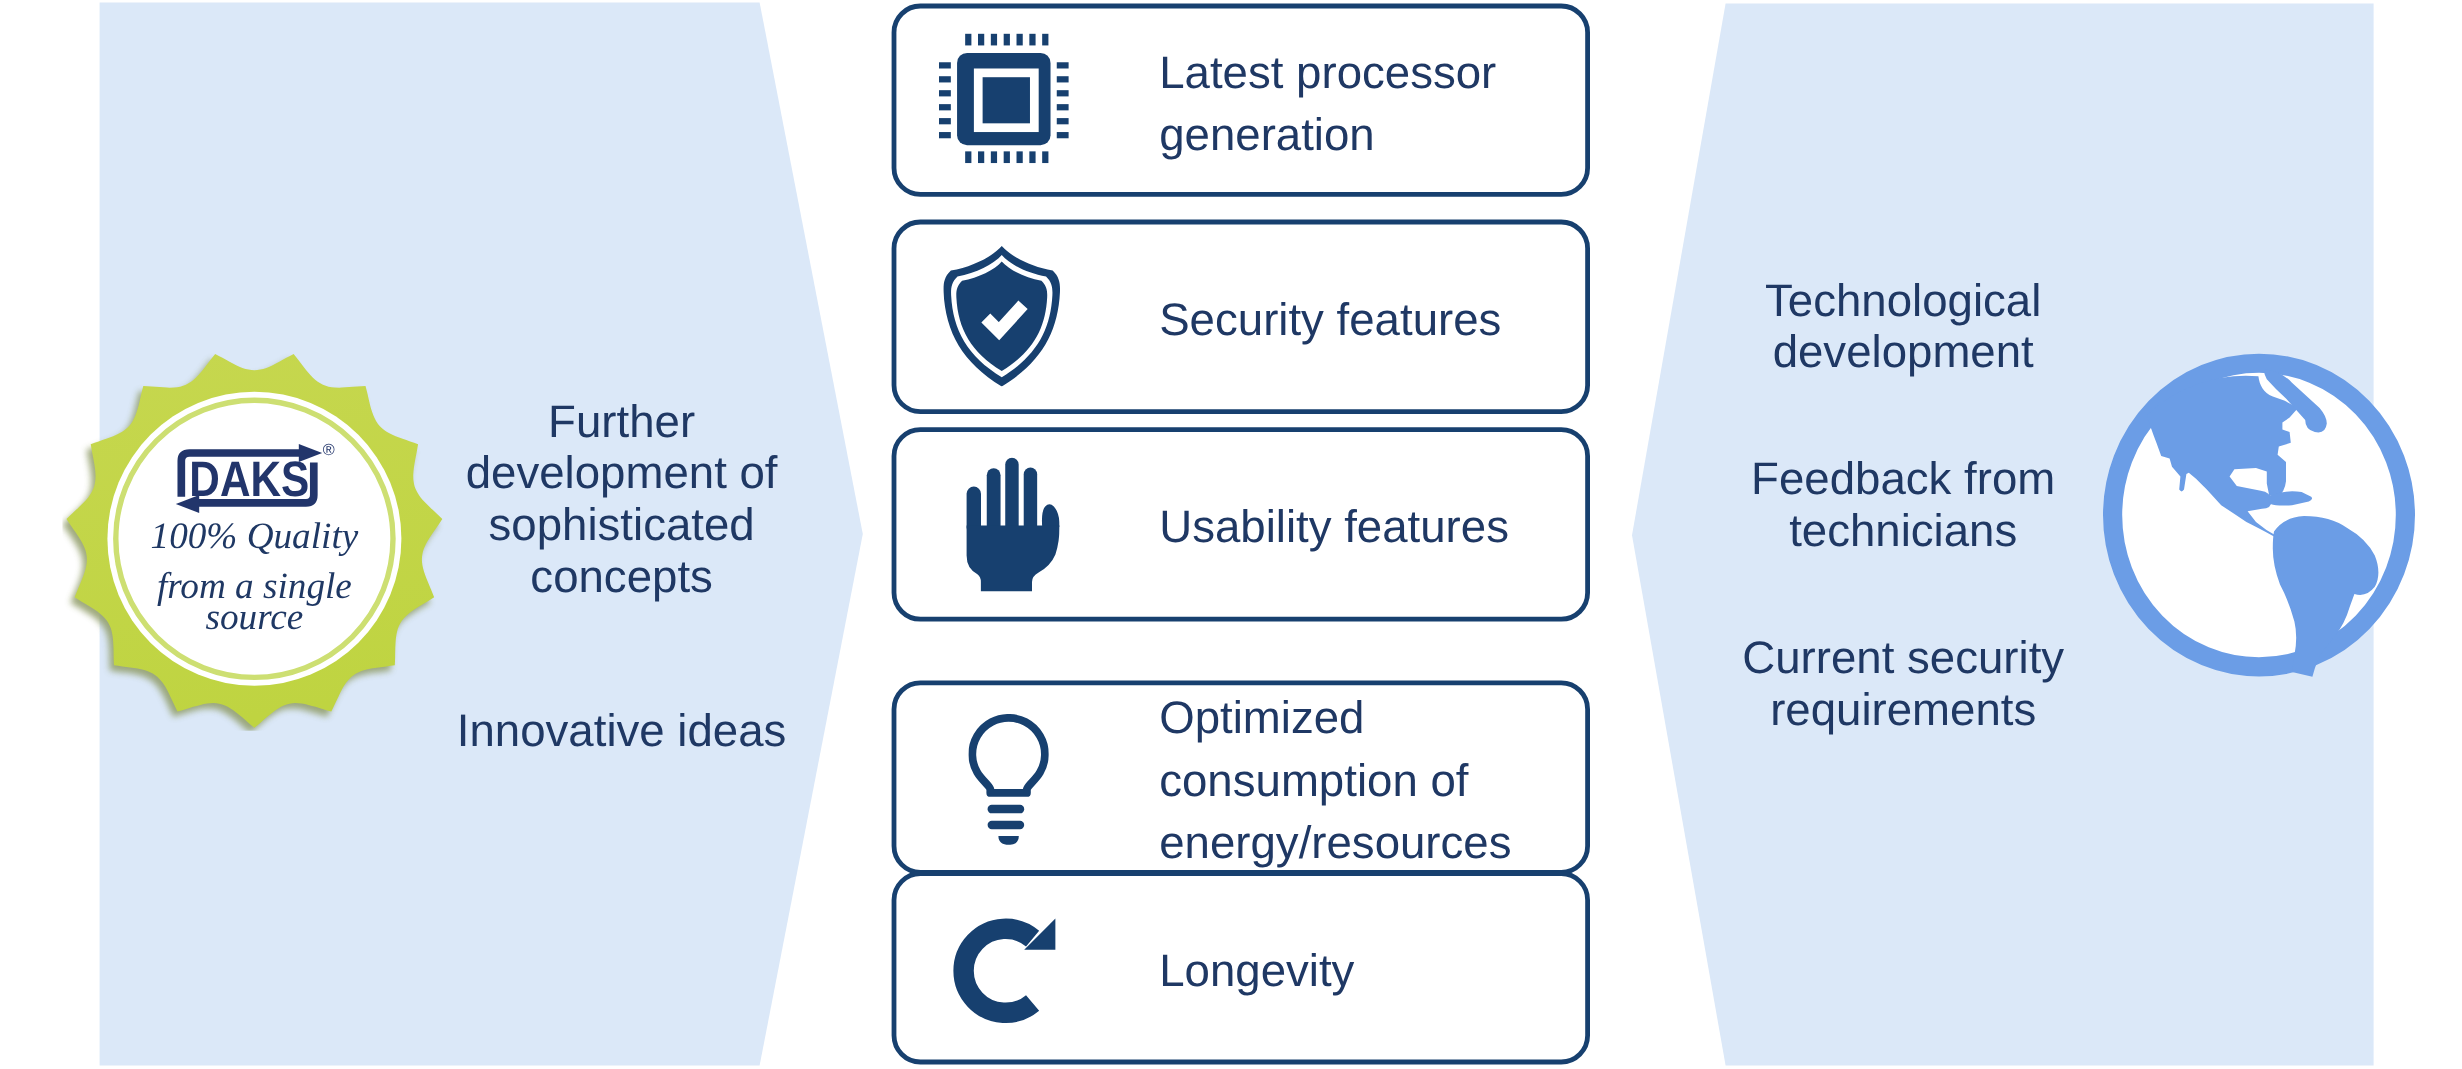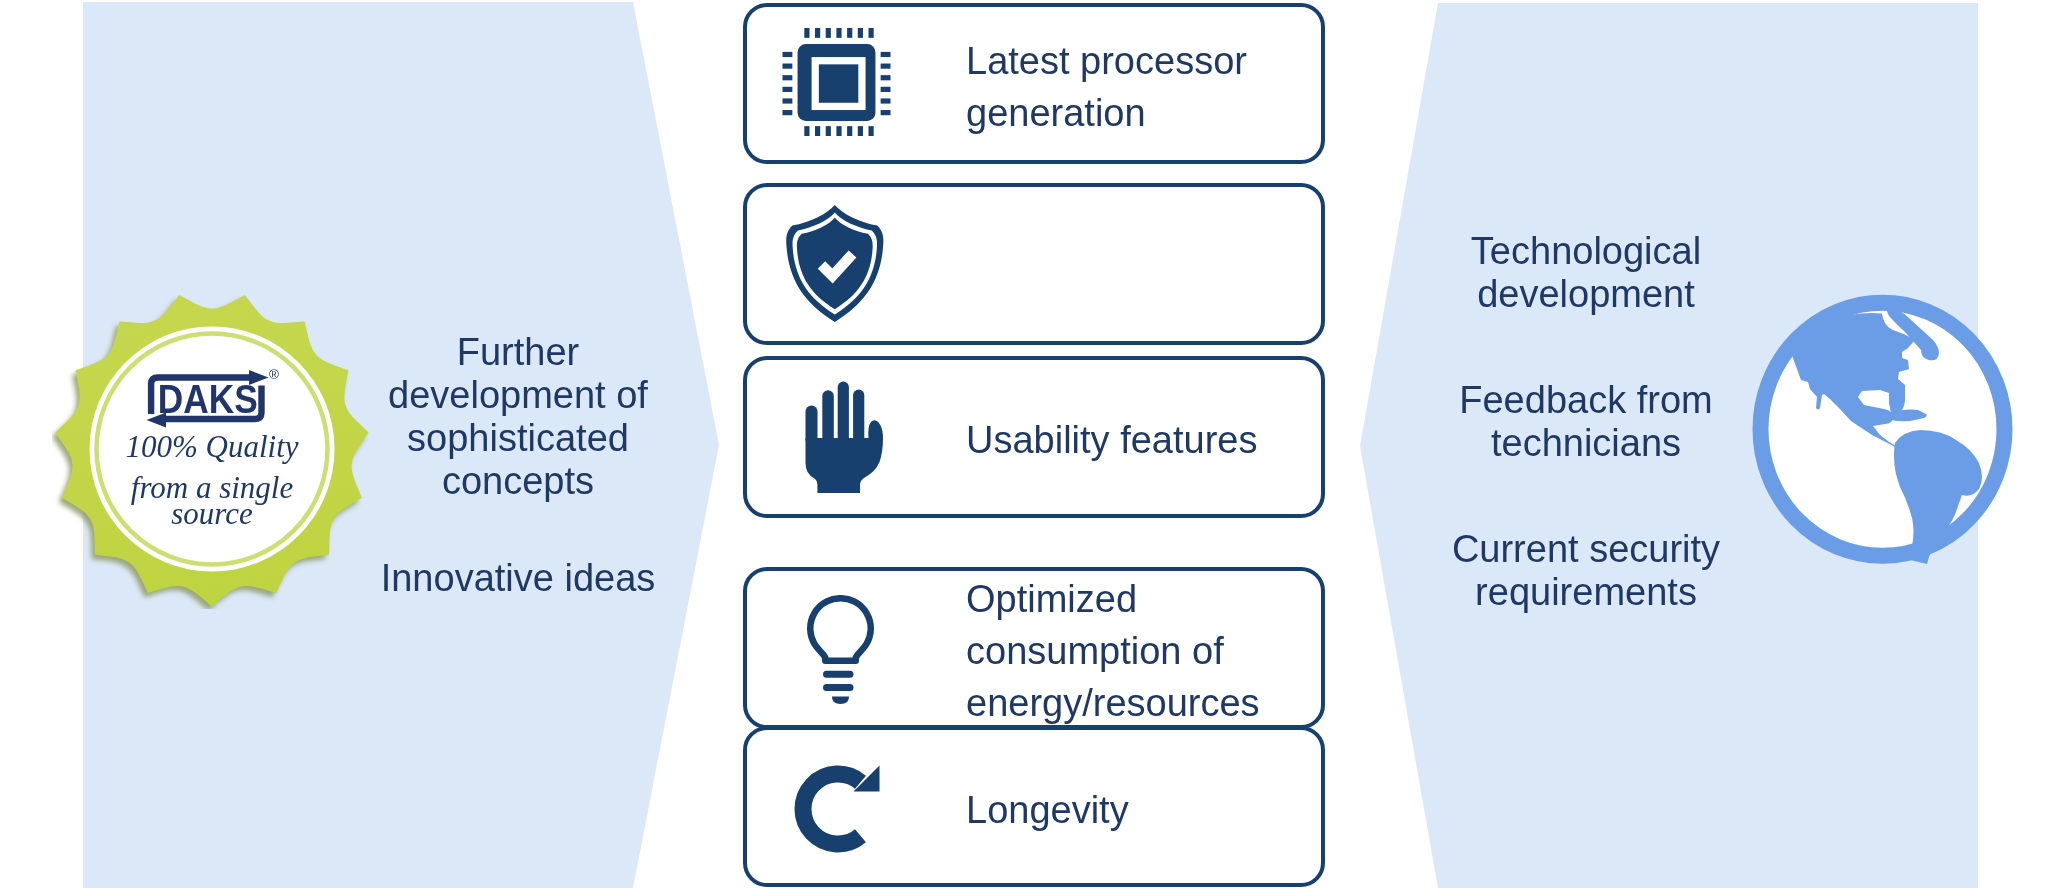--- a/index.html
+++ b/index.html
@@ -58,20 +58,21 @@
   <div class="btxt">Latest processor<br>generation</div>
 </div>
 
 <div class="box" style="top:183px;height:154px;">
   <svg class="abs" style="left:39px;top:18px" width="98" height="117" viewBox="0 0 98 117">
     <path d="M48.8 0 C41 9 24 17.5 6.4 20.5 C0.5 26 0 32 0.3 38.5 C2 72 16 97 48.8 117 C81.6 97 95.6 72 97.3 38.5 C97.6 32 97.1 26 91.2 20.5 C73.6 17.5 56.6 9 48.8 0 Z" fill="#17406f"></path>
     <path d="M48.8 0 C41 9 24 17.5 6.4 20.5 C0.5 26 0 32 0.3 38.5 C2 72 16 97 48.8 117 C81.6 97 95.6 72 97.3 38.5 C97.6 32 97.1 26 91.2 20.5 C73.6 17.5 56.6 9 48.8 0 Z" fill="#fff" transform="translate(6.34,7.6) scale(0.87)"></path>
     <path d="M48.8 0 C41 9 24 17.5 6.4 20.5 C0.5 26 0 32 0.3 38.5 C2 72 16 97 48.8 117 C81.6 97 95.6 72 97.3 38.5 C97.6 32 97.1 26 91.2 20.5 C73.6 17.5 56.6 9 48.8 0 Z" fill="#17406f" transform="translate(10.74,12.87) scale(0.78)"></path>
     <path d="M35.5 60 L46.5 71 L66.5 49" fill="none" stroke="#fff" stroke-width="10.5"></path>
   </svg>
+  <div class="btxt">Security features</div>
 </div>
 
 <div class="box" style="top:356px;height:154px;">
   <svg class="abs" style="left:58px;top:21px" width="78" height="112" viewBox="0 0 78 112" fill="#17406f">
     <rect x="0.5" y="24.5" width="12" height="40" rx="6"></rect>
     <rect x="17.3" y="9.3" width="11.5" height="55" rx="5.7"></rect>
     <rect x="32.7" y="0.5" width="11.2" height="64" rx="5.6"></rect>
     <rect x="48.1" y="8.6" width="11.2" height="55" rx="5.6"></rect>
     <path d="M63.5 58 Q62.5 45 66 41 Q69.5 37.5 73.2 41 Q77.2 45.5 77.9 54 L78 58 L63.5 60 Z"></path>
     <path d="M0.5 57 L0.5 82 Q0.5 93 9.5 97.5 Q12.4 99.5 12.4 104 L12.4 112 L55 112 L55 104 Q55 99 60.5 96 Q70.5 90.5 74.5 81 Q78 71 78 57 Z"></path>
@@ -92,21 +93,21 @@
 <div class="box" style="top:726px;height:153px;">
   <svg class="abs" style="left:47px;top:31px" width="88" height="96" viewBox="0 0 88 96">
     <path d="M66.5 21.2 A35 35 0 1 0 66.5 74.8" fill="none" stroke="#17406f" stroke-width="17"></path>
     <polygon points="85.5,4.5 85.5,30.5 59.5,30.5" fill="#17406f"></polygon>
   </svg>
   <div class="btxt">Longevity</div>
 </div>
 
 <div class="side" style="left:368px;top:331px;width:300px;">
     <div>Further<br>development of<br>sophisticated<br>concepts</div>
-    <div style="margin-top:54px;text-align:center;">Innovative ideas</div>
+    <div style="margin-top:86px;text-align:center;">Innovative ideas</div>
   </div>
 
 <div class="side" style="left:1426px;top:230px;width:320px;text-align:center;">
     <div>Technological<br>development</div>
     <div style="margin-top:63px;">Feedback from<br>technicians</div>
     <div style="margin-top:63px;">Current security<br>requirements</div>
   </div>
 
 <svg class="abs" style="left:52px;top:289px" width="320" height="320" viewBox="-160 -160 320 320">
   <defs>

